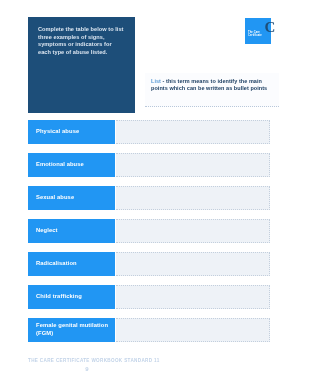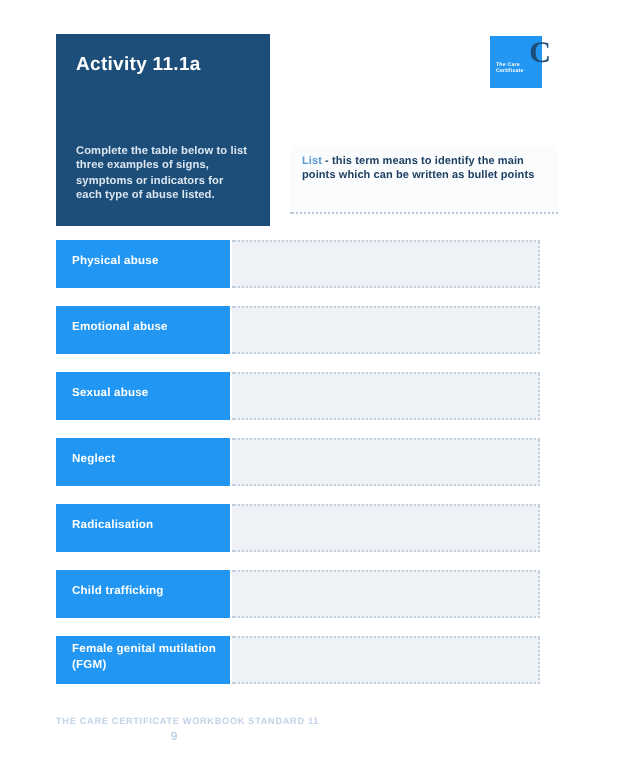--- a/index.html
+++ b/index.html
@@ -177,21 +177,20 @@
     line-height: 7px;
     width: 118px;
   }
 </style>
 </head>
 <body>
 
 <div class="page">
 
   <div class="activity-box">
-    <div class="activity-title">Activity 11.1a</div>
     <div class="activity-instruction">Complete the table below to list three examples of signs, symptoms or indicators for each type of abuse listed.</div>
   </div>
 
   <div class="logo">
     <div class="logo-square"></div>
     <div class="logo-wordmark">The Care Certificate</div>
     <div class="logo-c">C</div>
   </div>
 
   <div class="definition-box">

